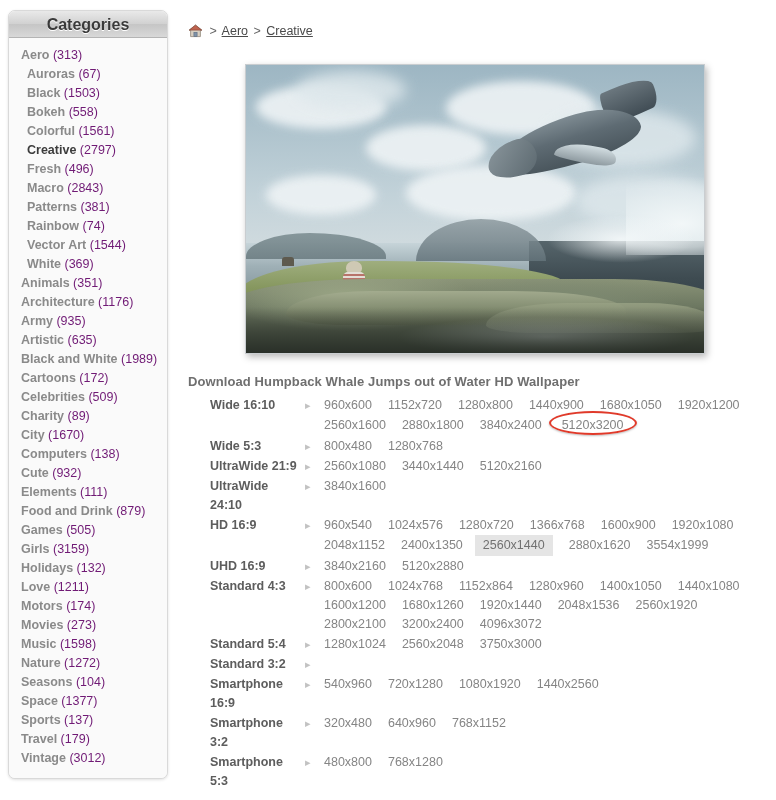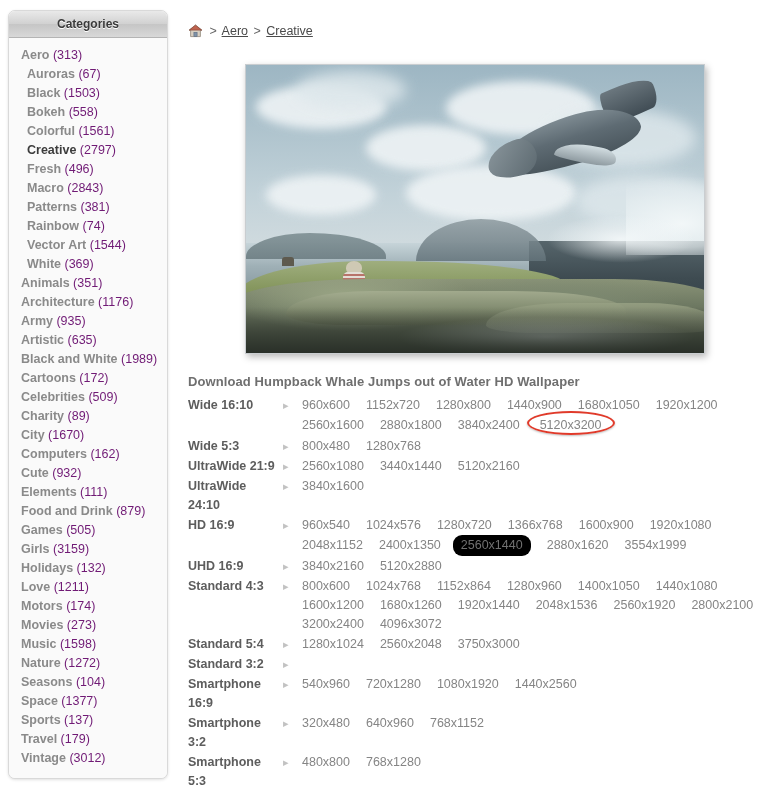--- a/index.html
+++ b/index.html
@@ -24,21 +24,21 @@
     background: #fbfbfb;
     border: 1px solid #d9d9d9;
     border-radius: 7px;
     box-shadow: 0 1px 3px rgba(0,0,0,0.12);
     overflow: hidden;
   }
   .sidebar-header {
     height: 27px;
     line-height: 27px;
     text-align: center;
-    font-size: 12px;
+    font-size: 16px;
     font-weight: bold;
     color: #3a3a3a;
     text-shadow: 0 1px 0 #ffffff;
     background: linear-gradient(to bottom, #e9e9e9 0%, #d2d2d2 48%, #c6c6c6 52%, #d8d8d8 100%);
     border-bottom: 1px solid #b4b4b4;
   }
   .sidebar-list {
     list-style: none;
     margin: 0;
     padding: 8px 0 10px 0;
@@ -241,20 +241,21 @@
     margin-bottom: 1px;
     font-size: 12.5px;
     line-height: 19px;
   }
   .res-label {
     flex: 0 0 92px;
     width: 92px;
     font-weight: bold;
     color: #5d5d5d;
     padding-right: 4px;
+    margin-left: 22px;
   }
   .res-arrow {
     flex: 0 0 22px;
     color: #c2c2c2;
     font-size: 11px;
     line-height: 19px;
     text-align: left;
     padding-left: 3px;
     user-select: none;
   }
@@ -265,23 +266,23 @@
   .res-link {
     display: inline-block;
     color: #858585;
     text-decoration: none;
     margin-right: 16px;
     white-space: nowrap;
     cursor: pointer;
   }
   .res-link:last-child { margin-right: 0; }
   .res-link.sel {
-    background: #000000;
+    background: #e5e5e5;
     color: #717171;
-    border-radius: 9px;
+    border-radius: 0;
     padding: 1px 8px;
     margin-left: -4px;
   }
   .res-link.circled {
     position: relative;
     padding: 1px 4px;
     text-align: center;
   }
   .res-link.circled .ell {
     position: absolute;
@@ -315,21 +316,21 @@
         <li class="cat sub"><span class="nm">White</span><span class="ct"> (369)</span></li>
         <li class="cat"><span class="nm">Animals</span><span class="ct"> (351)</span></li>
         <li class="cat"><span class="nm">Architecture</span><span class="ct"> (1176)</span></li>
         <li class="cat"><span class="nm">Army</span><span class="ct"> (935)</span></li>
         <li class="cat"><span class="nm">Artistic</span><span class="ct"> (635)</span></li>
         <li class="cat"><span class="nm">Black and White</span><span class="ct"> (1989)</span></li>
         <li class="cat"><span class="nm">Cartoons</span><span class="ct"> (172)</span></li>
         <li class="cat"><span class="nm">Celebrities</span><span class="ct"> (509)</span></li>
         <li class="cat"><span class="nm">Charity</span><span class="ct"> (89)</span></li>
         <li class="cat"><span class="nm">City</span><span class="ct"> (1670)</span></li>
-        <li class="cat"><span class="nm">Computers</span><span class="ct"> (162)</span></li>
+        <li class="cat"><span class="nm">Computers</span><span class="ct"> (138)</span></li>
         <li class="cat"><span class="nm">Cute</span><span class="ct"> (932)</span></li>
         <li class="cat"><span class="nm">Elements</span><span class="ct"> (111)</span></li>
         <li class="cat"><span class="nm">Food and Drink</span><span class="ct"> (879)</span></li>
         <li class="cat"><span class="nm">Games</span><span class="ct"> (505)</span></li>
         <li class="cat"><span class="nm">Girls</span><span class="ct"> (3159)</span></li>
         <li class="cat"><span class="nm">Holidays</span><span class="ct"> (132)</span></li>
         <li class="cat"><span class="nm">Love</span><span class="ct"> (1211)</span></li>
         <li class="cat"><span class="nm">Motors</span><span class="ct"> (174)</span></li>
         <li class="cat"><span class="nm">Movies</span><span class="ct"> (273)</span></li>
         <li class="cat"><span class="nm">Music</span><span class="ct"> (1598)</span></li>

